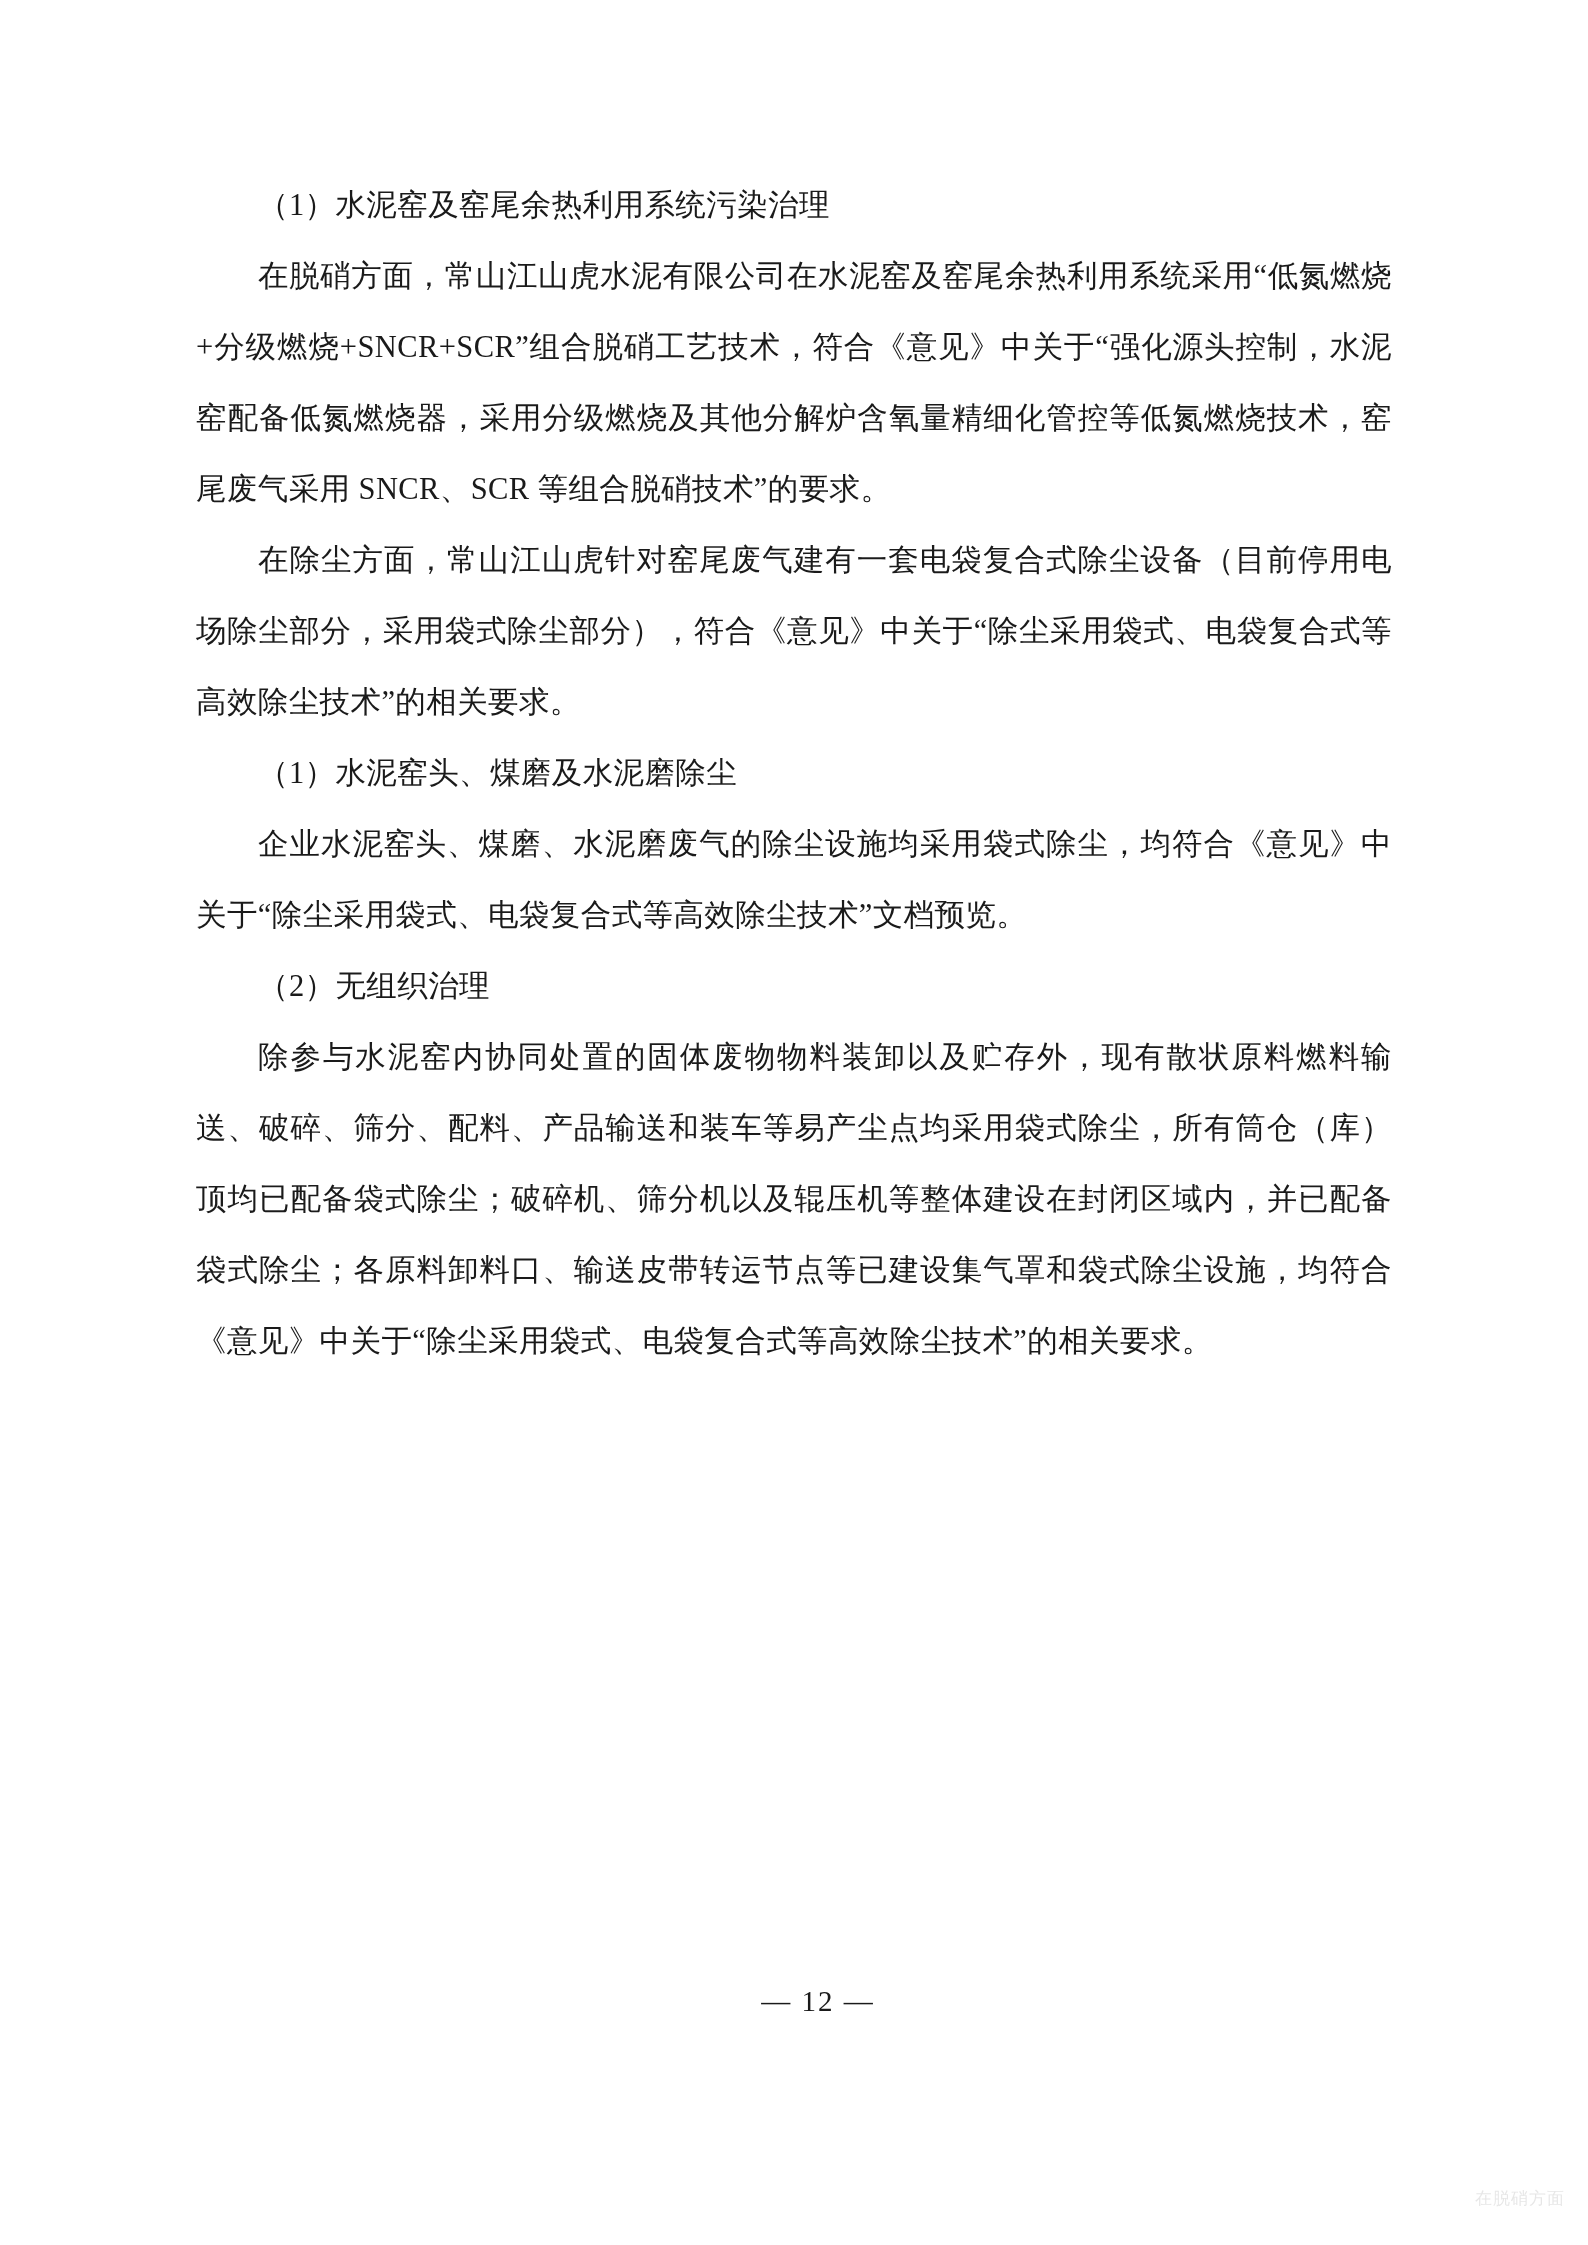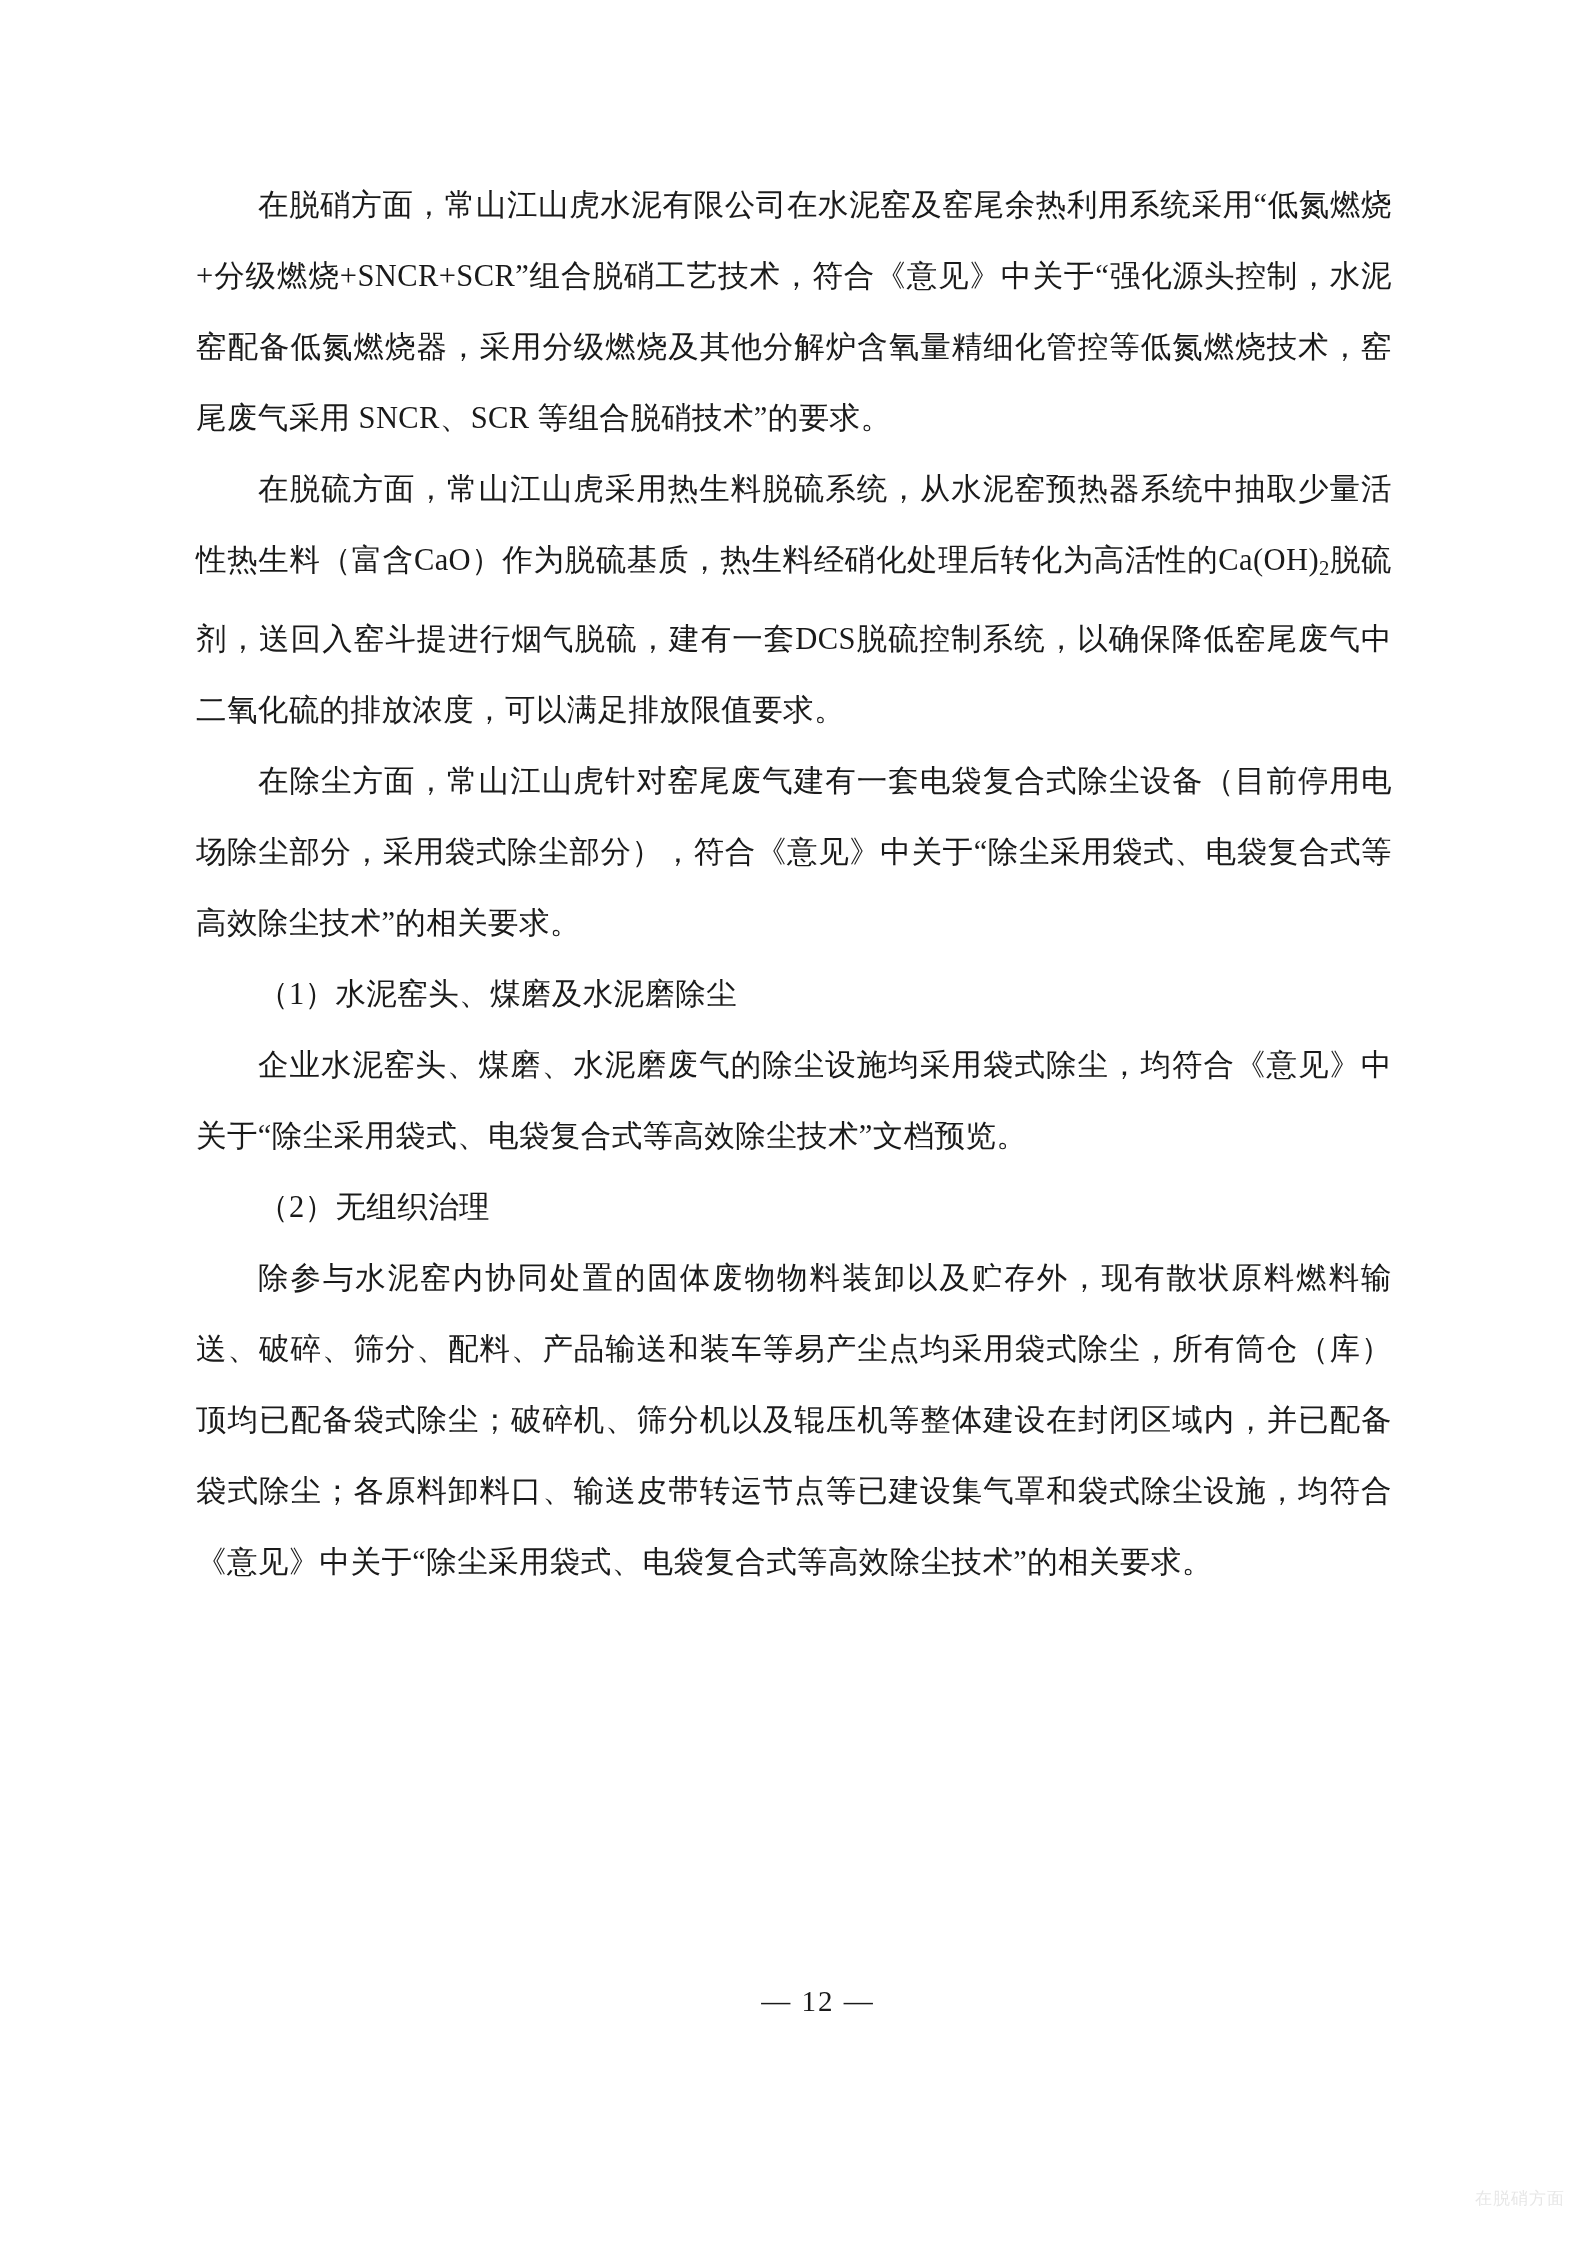--- a/index.html
+++ b/index.html
@@ -65,24 +65,24 @@
     letter-spacing: 1px;
     font-family: "Liberation Sans", sans-serif;
   }
 </style>
 </head>
 <body>
 
 <div class="page">
   <div class="content">
 
+    <p class="indent">（1）水泥窑及窑尾余热利用系统污染治理</p>
 
     <p class="indent">在脱硝方面，常山江山虎水泥有限公司在水泥窑及窑尾余热利用系统采用“低氮燃烧+分级燃烧+SNCR+SCR”组合脱硝工艺技术，符合《意见》中关于“强化源头控制，水泥窑配备低氮燃烧器，采用分级燃烧及其他分解炉含氧量精细化管控等低氮燃烧技术，窑尾废气采用 SNCR、SCR 等组合脱硝技术”的要求。</p>
 
-    <p class="indent"><span>在脱硫方面，常山江山虎采用热生料脱硫系统，从水泥窑预热器系统中抽取少量活性热生料（富含CaO）作为脱硫基质，热生料经硝化处理后转化为高活性的Ca(OH)</span><sub>2</sub><span>脱硫剂，送回入窑斗提进行烟气脱硫，建有一套DCS脱硫控制系统，以确保降低窑尾废气中二氧化硫的排放浓度，可以满足排放限值要求。</span></p>
 
     <p class="indent">在除尘方面，常山江山虎针对窑尾废气建有一套电袋复合式除尘设备（目前停用电场除尘部分，采用袋式除尘部分），符合《意见》中关于“除尘采用袋式、电袋复合式等高效除尘技术”的相关要求。</p>
 
     <p class="indent">（1）水泥窑头、煤磨及水泥磨除尘</p>
 
     <p class="indent">企业水泥窑头、煤磨、水泥磨废气的除尘设施均采用袋式除尘，均符合《意见》中关于“除尘采用袋式、电袋复合式等高效除尘技术”文档预览。</p>
 
     <p class="indent">（2）无组织治理</p>
 
     <p class="indent">除参与水泥窑内协同处置的固体废物物料装卸以及贮存外，现有散状原料燃料输送、破碎、筛分、配料、产品输送和装车等易产尘点均采用袋式除尘，所有筒仓（库）顶均已配备袋式除尘；破碎机、筛分机以及辊压机等整体建设在封闭区域内，并已配备袋式除尘；各原料卸料口、输送皮带转运节点等已建设集气罩和袋式除尘设施，均符合《意见》中关于“除尘采用袋式、电袋复合式等高效除尘技术”的相关要求。</p>

